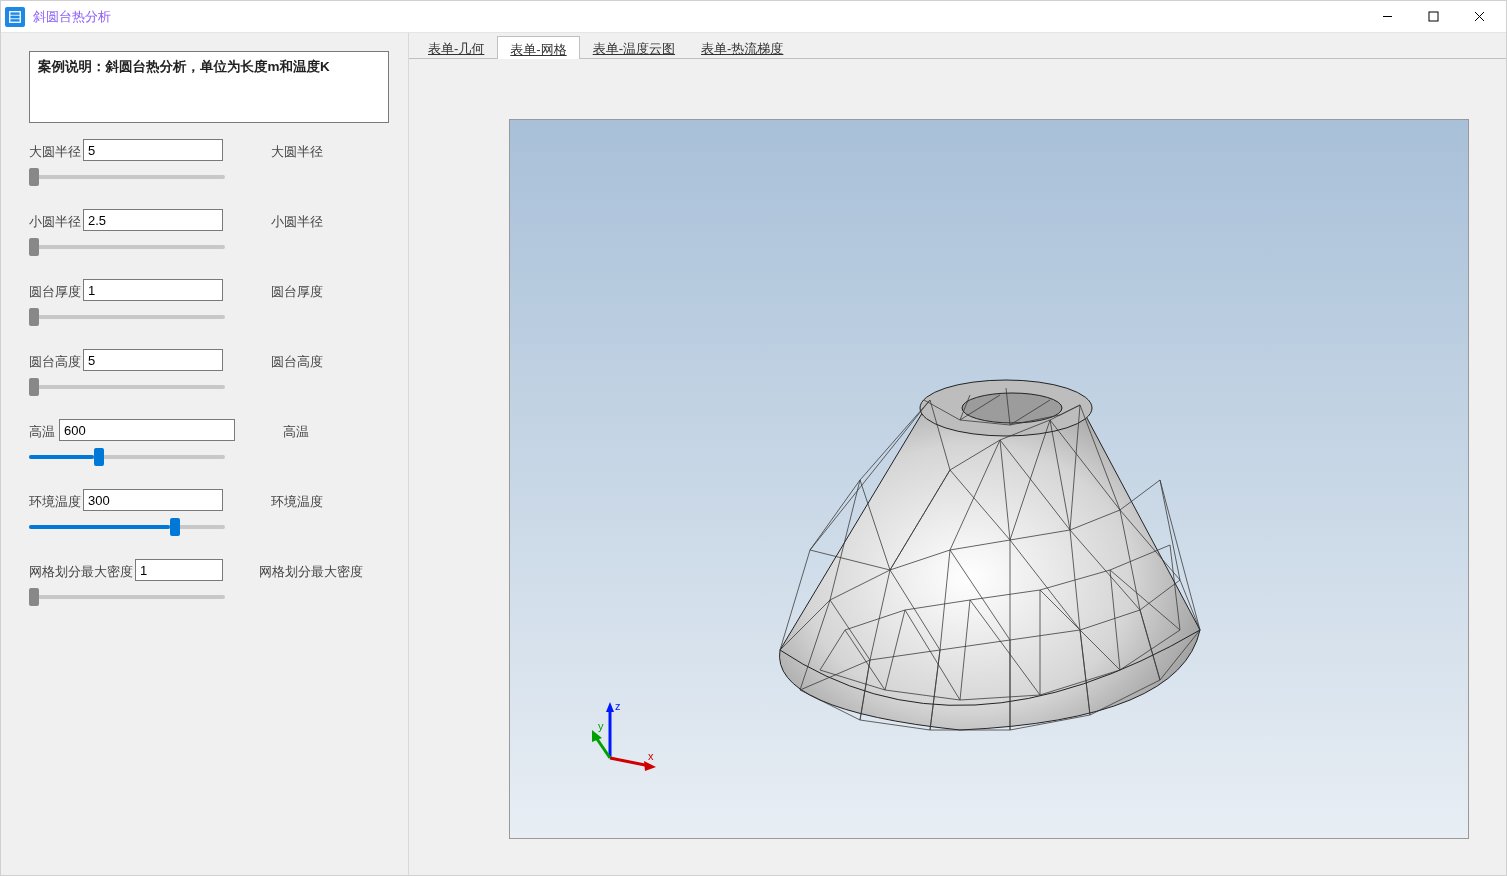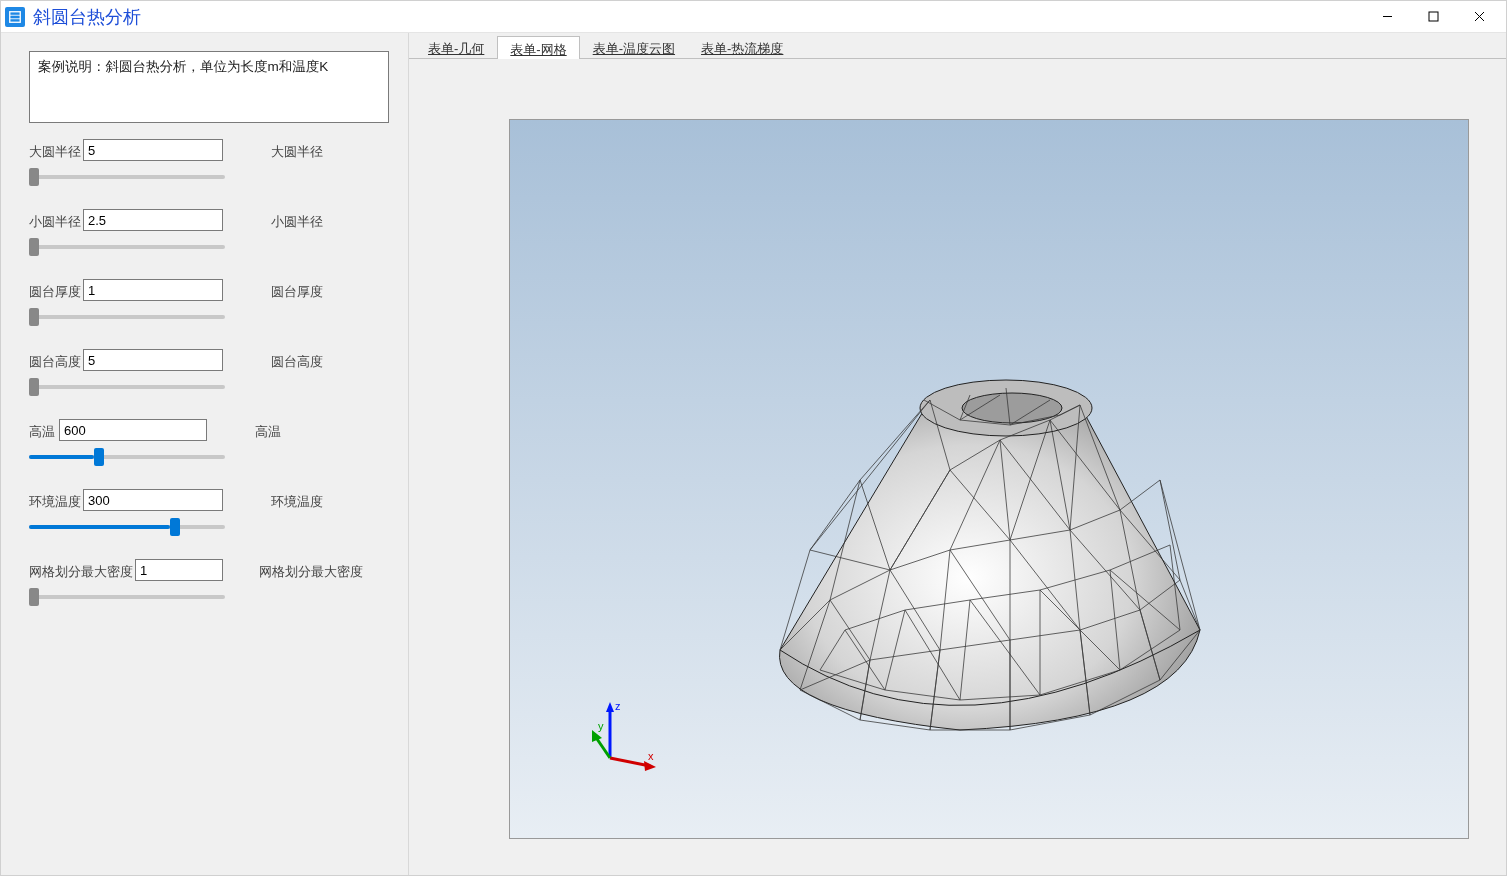--- a/index.html
+++ b/index.html
@@ -25,21 +25,21 @@
   border-bottom: 1px solid #e5e5e5;
 }
 .titlebar .app-icon {
   width: 20px; height: 20px;
   background: #1e88e5;
   margin-right: 8px;
   display: flex; align-items: center; justify-content: center;
   border-radius: 2px;
 }
 .titlebar .app-icon svg { width: 14px; height: 14px; }
-.titlebar .title-text { color: #1d4ed8; font-size: 18px; }
+.titlebar .title-text { color: #8b5cf6; font-size: 13px; }
 .titlebar .spacer { flex: 1; }
 .titlebar .win-btn {
   width: 46px; height: 32px;
   display: flex; align-items: center; justify-content: center;
   cursor: pointer;
 }
 
 
 .content {
   flex: 1;
@@ -57,20 +57,21 @@
 .case-desc {
   width: 360px;
   height: 72px;
   border: 1px solid #7a7a7a;
   background: #fff;
   padding: 6px 8px;
   font-size: 13.5px;
   color: #222;
   margin-bottom: 14px;
   line-height: 1.4;
+  font-weight: bold;
 }
 .param-row {
   display: flex;
   align-items: flex-end;
   margin-bottom: 6px;
   height: 24px;
 }
 .param-row .plabel {
   width: 54px;
   font-size: 13px;
@@ -300,21 +301,21 @@
     </div>
     <div class="slider-wrap">
       <div class="slider-track">
           <div class="slider-fill" style="width:0%"></div>
           <div class="slider-thumb gray" style="left:0px"></div>
         </div>
     </div>
 
     <div class="param-row">
       <span class="plabel" style="width:30px">高温</span>
-      <input type="text" style="width: 148px;" value="600">
+      <input type="text" style="width: 176px;" value="600">
       <span class="rlabel">高温</span>
     </div>
     <div class="slider-wrap">
       <div class="slider-track">
           <div class="slider-fill" style="width:33%"></div>
           <div class="slider-thumb" style="left:33%"></div>
         </div>
     </div>
 
     <div class="param-row">

